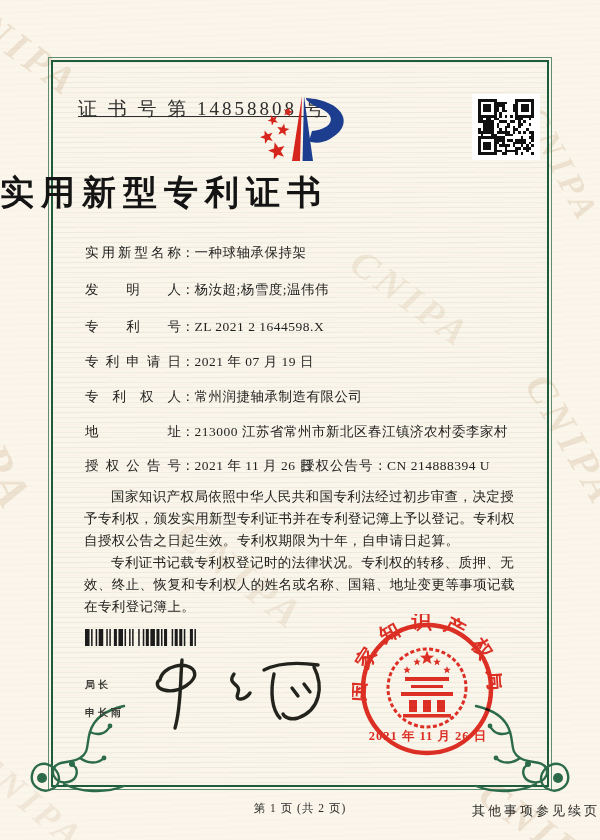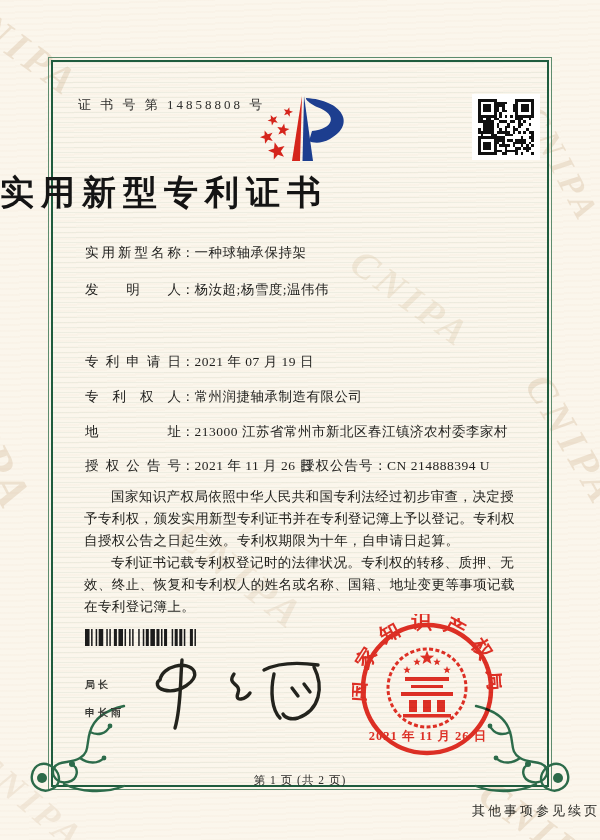--- a/index.html
+++ b/index.html
@@ -8,32 +8,32 @@
     background:repeating-linear-gradient(178deg, rgba(235,215,195,0.10) 0 2px, rgba(235,215,195,0) 2px 6px), #fbf6ec;
     font-family:"Liberation Serif", serif;
   }
   .wm{
     position:absolute;font-family:"Liberation Serif",serif;font-style:italic;font-weight:700;
     color:rgba(205,176,138,0.30);transform-origin:left top;letter-spacing:5px;pointer-events:none;user-select:none;
   }
   .frame{position:absolute;left:48px;top:57px;width:504px;height:733px;border:1.5px solid #5d8c6e;padding:2px;box-sizing:border-box;}
   .frame-inner{width:100%;height:100%;box-sizing:border-box;border:2.5px solid #1f5c3e;
     background:repeating-linear-gradient(180deg, rgba(120,165,135,0.10) 0px, rgba(120,165,135,0.10) 1px, transparent 1px, transparent 5px);}
-  .cert-no{position:absolute;left:78px;top:96px;font-size:13px;letter-spacing:3px;color:#2e2e2c;}
+  .cert-no{position:absolute;left:78px;top:96px;font-size:19px;letter-spacing:3px;color:#2e2e2c;text-decoration:underline;}
   .title{position:absolute;left:0;top:170px;width:100%;font-size:34px;font-weight:700;letter-spacing:7px;color:#141414;}
   .field-row{position:absolute;left:85px;width:440px;font-size:13.5px;color:#1f1f1d;white-space:nowrap;}
   .flabel{display:inline-block;width:96px;text-align:justify;text-align-last:justify;}
   .fvalue{letter-spacing:0.5px;}
   .grant-col2{position:absolute;left:216px;top:0;}
   .grant-col2 .flabel{width:auto;letter-spacing:1px;}
   .paras{position:absolute;left:84px;top:486px;width:434px;font-size:13.5px;line-height:22px;color:#23231f;}
   .paras p{margin:0;text-indent:2em;letter-spacing:0.4px;}
   .signer{position:absolute;left:85px;font-family:"Liberation Sans",sans-serif;font-weight:700;font-size:10px;letter-spacing:3px;color:#39393六;}
   .signer{color:#3a3a36;}
-  .page-note{position:absolute;left:0;top:773px;width:100%;text-align:center;font-size:11.5px;letter-spacing:1px;color:#2c2c2a;}
+  .page-note{position:absolute;left:0;top:801px;width:100%;text-align:center;font-size:11.5px;letter-spacing:1px;color:#2c2c2a;}
   .cont-note{position:absolute;left:0;top:802px;width:100%;text-align:right;font-size:13px;letter-spacing:3px;color:#2a2a26;}
   .qr-box{position:absolute;left:472px;top:94px;width:68px;height:66px;background:#ffffff;display:flex;align-items:center;justify-content:center;}
   .seal-svg{position:absolute;left:352px;top:614px;mix-blend-mode:multiply;opacity:0.95;}
   .sig-svg{position:absolute;left:142px;top:650px;}
   .logo-svg{position:absolute;left:244px;top:84px;}
   .barcode-svg{position:absolute;left:85px;top:629px;}
   .flourish{position:absolute;color:#2c6b4a;}
   .fl-left{left:28px;top:702px;}
   .fl-right{left:472px;top:702px;transform:scaleX(-1);}
 </style>
@@ -260,20 +260,23 @@
   </div>
 
   <div class="title">实用新型专利证书</div>
 
   <div class="field-row" style="top:244px">
     <span class="flabel">实用新型名称</span><span>：</span><span class="fvalue">一种球轴承保持架</span>
   </div>
   <div class="field-row" style="top:281px">
     <span class="flabel">发明人</span><span>：</span><span class="fvalue">杨汝超;杨雪度;温伟伟</span>
   </div>
+  <div class="field-row" style="top:318px">
+    <span class="flabel">专利号</span><span>：</span><span class="fvalue">ZL 2021 2 1644598.X</span>
+  </div>
   <div class="field-row" style="top:353px">
     <span class="flabel">专利申请日</span><span>：</span><span class="fvalue">2021 年 07 月 19 日</span>
   </div>
   <div class="field-row" style="top:388px">
     <span class="flabel">专利权人</span><span>：</span><span class="fvalue">常州润捷轴承制造有限公司</span>
   </div>
   <div class="field-row" style="top:423px">
     <span class="flabel">地址</span><span>：</span><span class="fvalue">213000 江苏省常州市新北区春江镇济农村委李家村</span>
   </div>
   <div class="field-row" style="top:457px">

